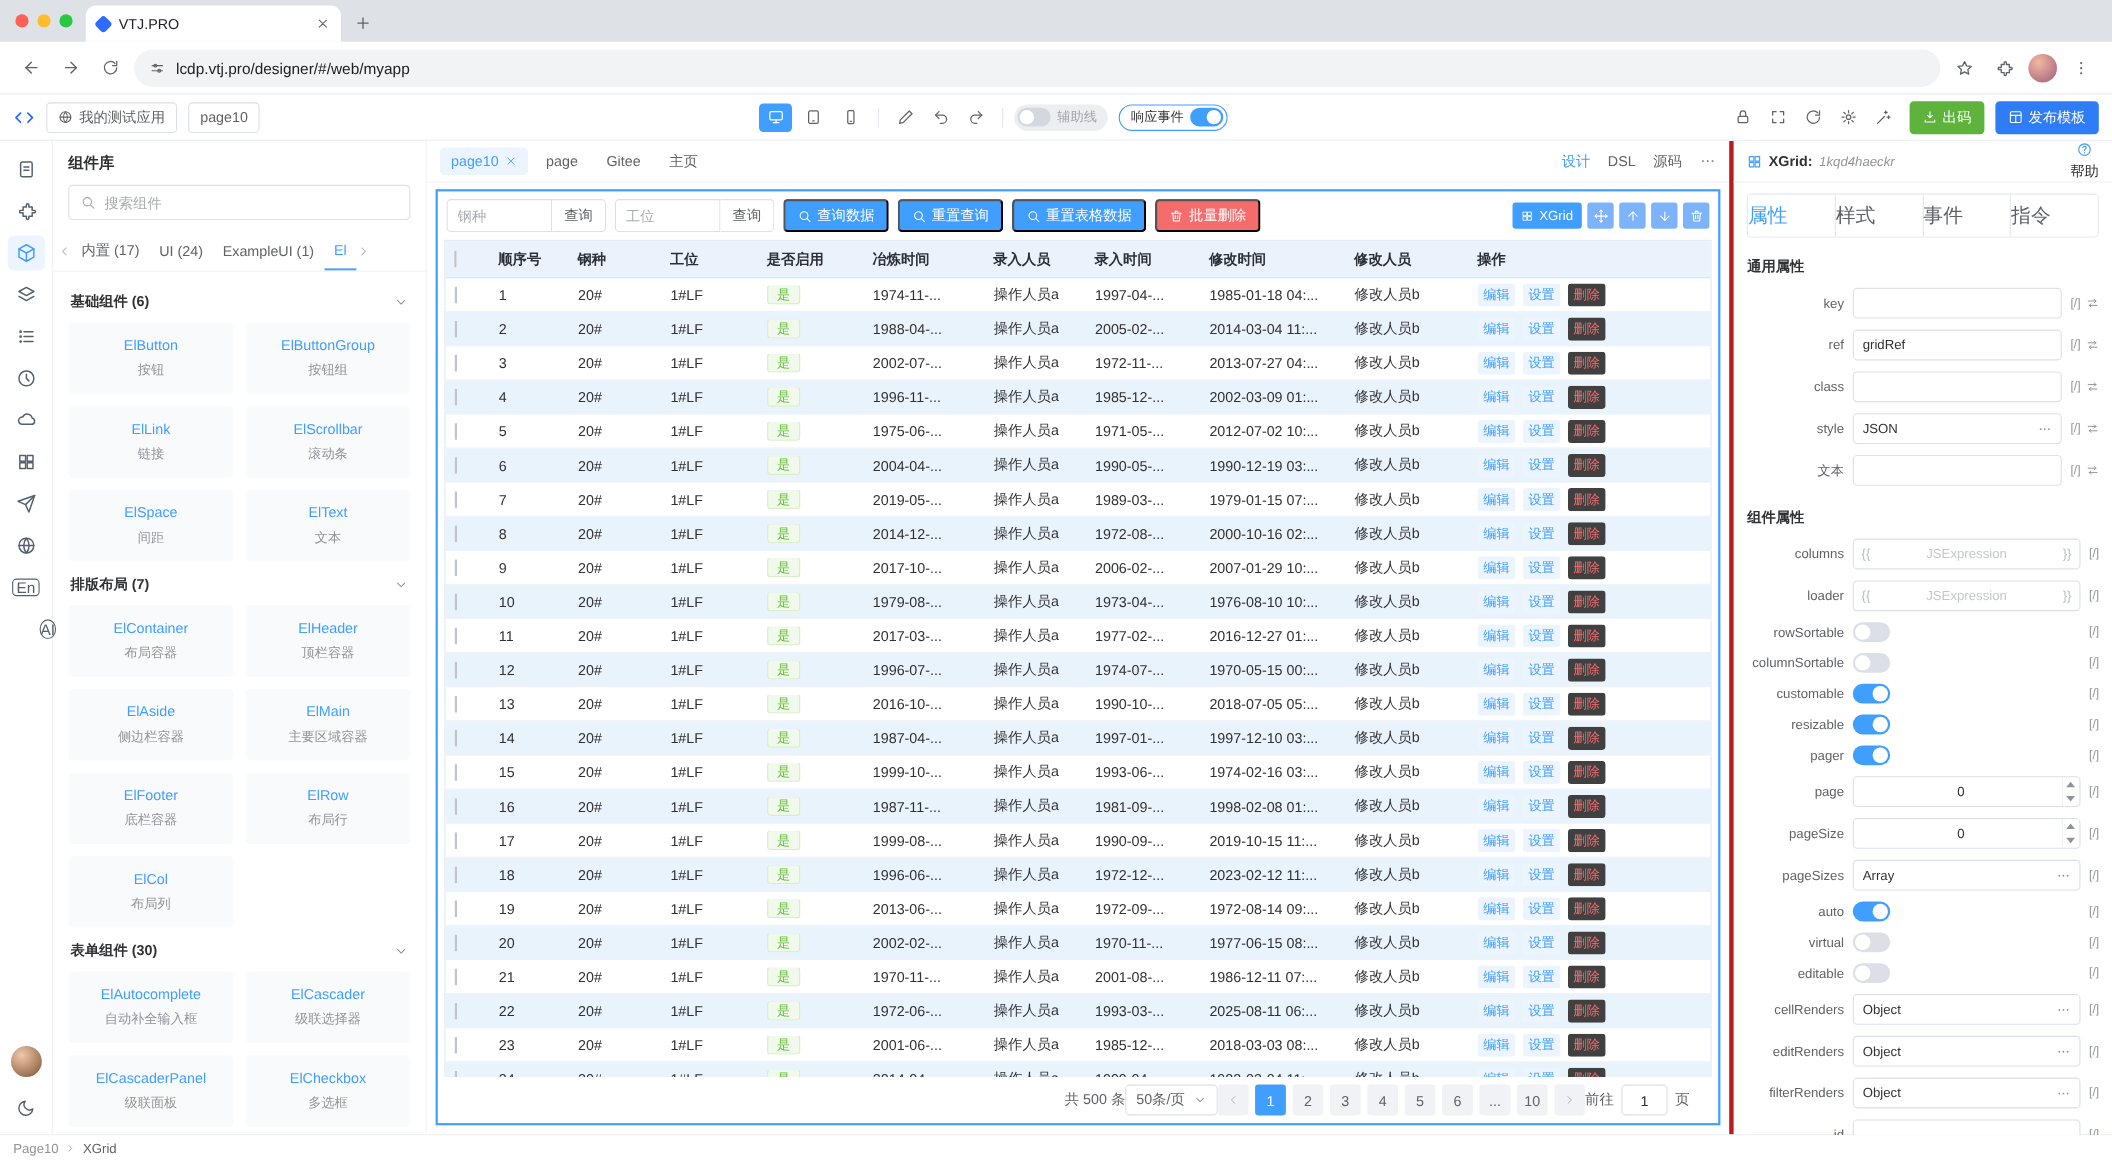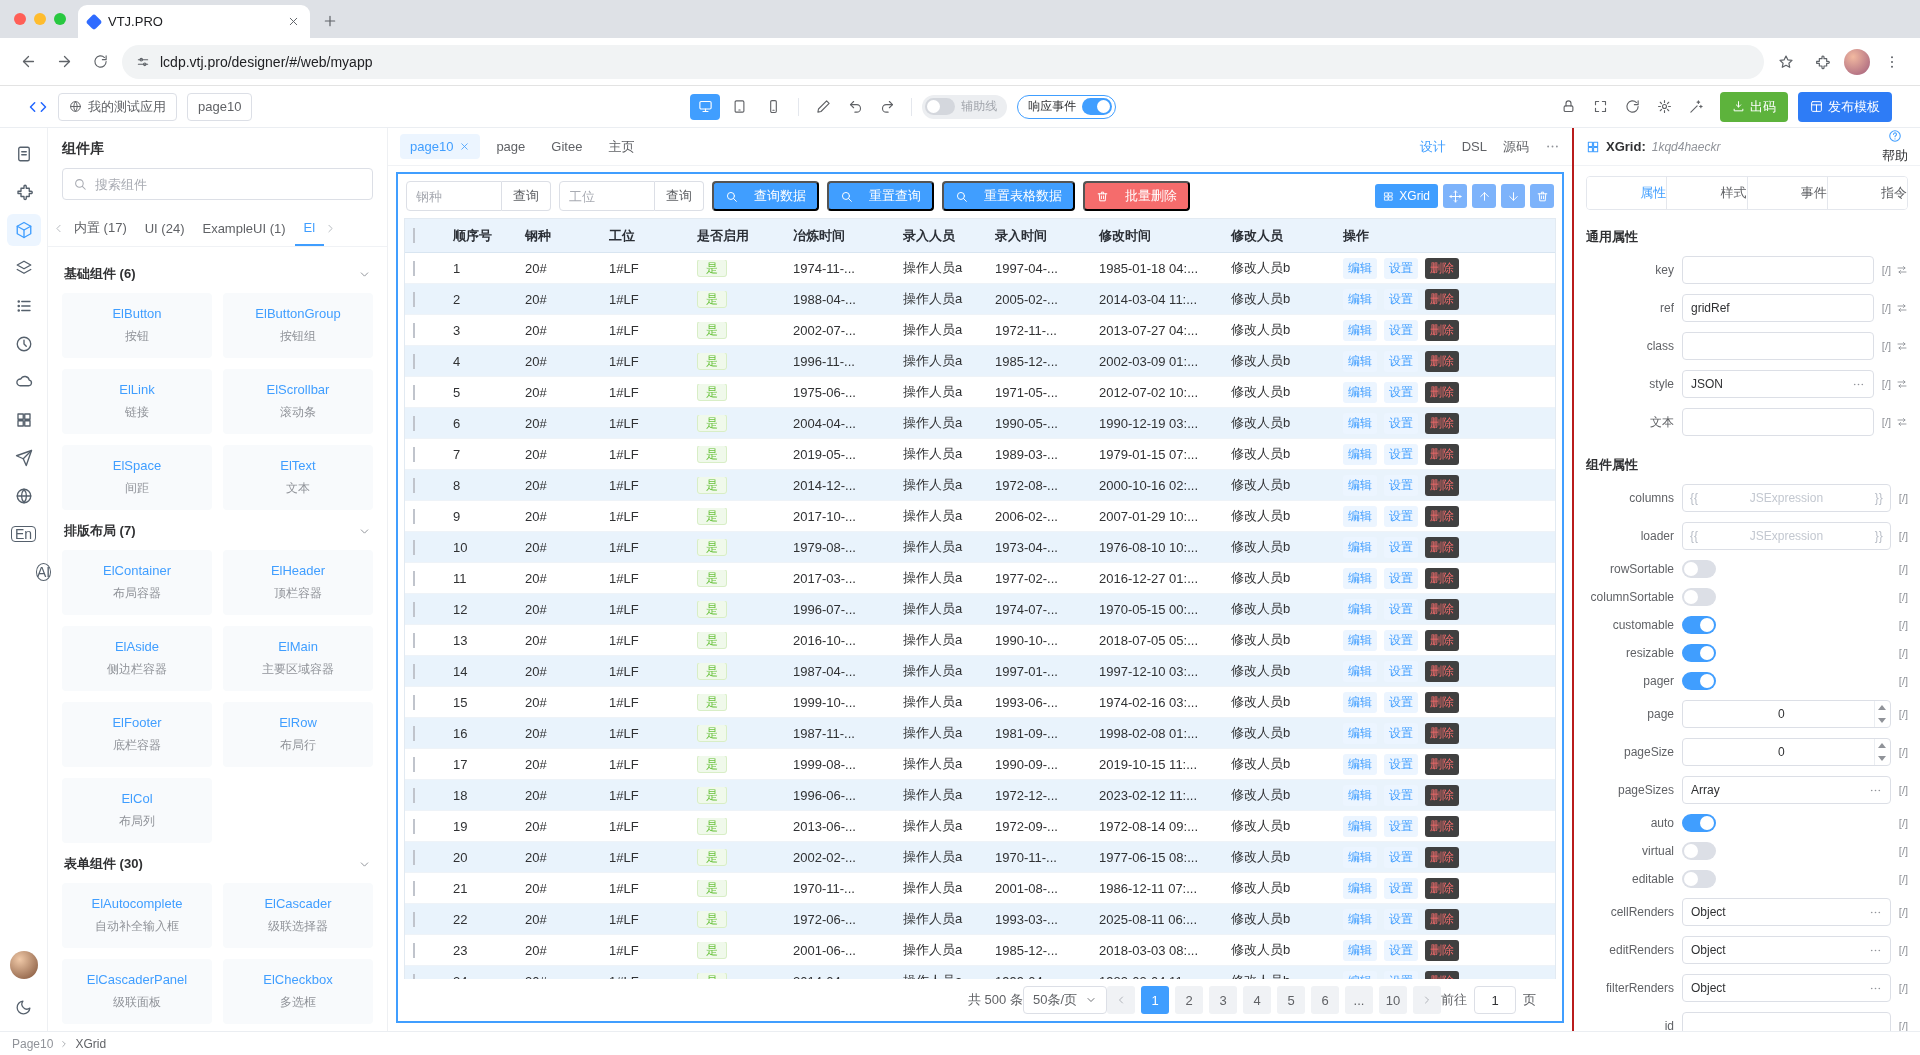--- a/index.html
+++ b/index.html
@@ -19,21 +19,21 @@
   .tab-title{flex:1;white-space:nowrap;overflow:hidden;}
   .tab-close{color:#5f6368;display:flex;}
   .newtab{width:28px;height:28px;margin:0 6px 3px;display:flex;align-items:center;justify-content:center;color:#5f6368;border-radius:50%;}
   .addressbar{height:48px;background:#fff;display:flex;align-items:center;gap:8px;padding:0 14px;border-bottom:1px solid #e3e3e3;flex-shrink:0;}
   .nav-btn{width:28px;height:28px;display:flex;align-items:center;justify-content:center;color:#5f6368;border-radius:50%;flex-shrink:0;}
   .urlbox{flex:1;height:34px;background:#f1f3f4;border-radius:17px;display:flex;align-items:center;gap:10px;padding:0 14px;color:#5f6368;}
   .url-text{color:#202124;font-size:14px;}
   .avatar-sm{width:26px;height:26px;border-radius:50%;background:radial-gradient(circle at 35% 30%,#f2b9a0,#a05c7b);flex-shrink:0;}
 
   
-  .app-toolbar{height:42px;display:flex;align-items:center;padding:0 28px;border-bottom:1px solid #ebeef2;gap:10px;flex-shrink:0;background:#fff;}
+  .app-toolbar{height:42px;display:flex;align-items:center;padding:0 12px;border-bottom:1px solid #ebeef2;gap:10px;flex-shrink:0;background:#fff;}
   .tb-left,.tb-right{display:flex;align-items:center;gap:10px;flex-shrink:0;}
   .tb-center{flex:1;display:flex;align-items:center;justify-content:center;gap:10px;min-width:0;}
   .logo{color:#2266ff;display:flex;}
   .chip{border:1px solid #dcdfe6;border-radius:4px;height:28px;display:inline-flex;align-items:center;gap:6px;padding:0 10px;color:#606266;background:#fff;font-size:13px;}
   .group{display:inline-flex;align-items:center;gap:4px;}
   .vdiv{width:1px;height:18px;background:#e4e7ed;}
   .dev-icon{width:30px;height:26px;display:flex;align-items:center;justify-content:center;color:#606266;border-radius:4px;}
   .dev-icon.active{background:#409eff;color:#fff;}
   .tool-icon{width:28px;height:26px;display:flex;align-items:center;justify-content:center;color:#606266;border-radius:4px;}
   .assist-pill{background:#eceef1;border-radius:13px;height:24px;display:inline-flex;align-items:center;gap:6px;padding:0 10px 0 3px;color:#a0a4ab;font-size:12px;}
@@ -87,21 +87,21 @@
   .mode.active{color:#409eff;}
   .modes-more{color:#909399;display:flex;}
   .viewport{flex:1;padding:6px 8px 8px;min-height:0;}
   .xgrid{height:100%;border:2px solid #409eff;display:flex;flex-direction:column;min-height:0;background:#fff;}
 
   .grid-toolbar{display:flex;align-items:center;gap:8px;padding:7px 8px;flex-shrink:0;}
   .igroup{display:flex;}
   .iginput{width:96px;height:30px;border:1px solid #dcdfe6;border-radius:4px 0 0 4px;padding:0 9px;color:#303133;}
   .iginput::placeholder{color:#a8abb2;}
   .igbtn{height:30px;border:1px solid #dcdfe6;border-left:none;border-radius:0 4px 4px 0;padding:0 11px;background:#fff;color:#606266;cursor:pointer;}
-  .gbtn{height:30px;border-radius:4px;padding:0 11px;display:inline-flex;align-items:center;gap:16px;color:#fff;font-size:13px;cursor:pointer;}
+  .gbtn{height:30px;border-radius:4px;padding:0 11px;display:inline-flex;align-items:center;gap:5px;color:#fff;font-size:13px;cursor:pointer;}
   .gbtn.blue{background:#409eff;}
   .gbtn.red{background:#f56c6c;}
   .sel-tools{margin-left:auto;display:flex;align-items:center;gap:5px;}
   .sel-badge{background:#409eff;color:#fff;height:24px;border-radius:3px;padding:0 8px;display:inline-flex;align-items:center;gap:5px;font-size:12px;}
   .sel-chip{width:24px;height:24px;border-radius:3px;background:#7db3fb;color:#fff;display:flex;align-items:center;justify-content:center;}
 
   .tbl{flex:1;display:flex;flex-direction:column;min-height:0;margin:0 6px;border:1px solid #e2eaf2;border-bottom:none;}
   .trow{display:grid;grid-template-columns:40px 72px 84px 88px 96px 110px 92px 104px 132px 112px minmax(130px,1fr);align-items:center;}
   .thead{background:#eaf3fc;height:34px;border-bottom:1px solid #d8e5f1;font-weight:bold;color:#2b2f36;flex-shrink:0;}
   .th,.td{padding:0 8px;white-space:nowrap;overflow:hidden;font-size:13px;}
@@ -121,29 +121,29 @@
   .pager{height:42px;display:flex;align-items:center;justify-content:flex-end;gap:0;padding:0 26px 0 10px;font-size:13px;color:#606266;flex-shrink:0;}
   .psel{height:28px;border:1px solid #dcdfe6;border-radius:4px;display:inline-flex;align-items:center;gap:8px;padding:0 9px;background:#fff;}
   .pchips{display:inline-flex;align-items:center;gap:6px;}
   .pchip{min-width:28px;height:28px;border-radius:3px;background:#f0f2f5;display:flex;align-items:center;justify-content:center;color:#606266;padding:0 5px;cursor:pointer;}
   .pchip.active{background:#409eff;color:#fff;}
   .pchip.arrow{color:#a8abb2;}
   .goto{display:inline-flex;align-items:center;gap:7px;}
   .goto-input{width:42px;height:28px;border:1px solid #dcdfe6;border-radius:4px;text-align:center;color:#303133;}
 
   
-  .inspector{width:348px;border-left:2px solid #b91c1c;display:flex;flex-direction:column;min-height:0;flex-shrink:0;}
+  .inspector{width:348px;border-left:4px solid #b91c1c;display:flex;flex-direction:column;min-height:0;flex-shrink:0;}
   .insp-header{height:38px;display:flex;align-items:center;gap:6px;padding:0 12px;border-bottom:1px solid #f0f2f5;flex-shrink:0;}
   .insp-ic{color:#409eff;display:flex;}
   .insp-title{font-weight:bold;color:#303133;}
   .insp-id{color:#909399;font-style:italic;font-size:12px;flex:1;white-space:nowrap;overflow:hidden;}
   .insp-help{display:inline-flex;align-items:center;gap:4px;color:#303133;font-size:13px;flex-direction:column;}
   .insp-help .q{color:#409eff;display:flex;}
   .insp-tabs{display:flex;margin:10px 12px 8px;border:1px solid #e4e7ed;border-radius:4px;overflow:hidden;flex-shrink:0;}
-  .insp-tab{flex:1;text-align:right;padding:7px 0;color:#606266;font-size:13px;border-left:1px solid #e4e7ed;cursor:pointer;background:#fff;}
+  .insp-tab{flex:1;text-align:left;padding:7px 0;color:#606266;font-size:18px;border-left:1px solid #e4e7ed;cursor:pointer;background:#fff;}
   .insp-tab:first-child{border-left:none;}
   .insp-tab.active{color:#409eff;}
   .insp-body{flex:1;overflow-y:auto;padding:0 12px 14px;min-height:0;scrollbar-width:thin;}
   .insp-body::-webkit-scrollbar{width:6px;}
   .insp-body::-webkit-scrollbar-thumb{background:#dfe3e8;border-radius:3px;}
   .fgroup{font-size:13px;color:#303133;font-weight:bold;padding:10px 0 10px;}
   .frow{display:flex;align-items:center;gap:8px;margin-bottom:10px;}
   .flabel{width:88px;flex-shrink:0;text-align:right;color:#606266;font-size:12px;white-space:nowrap;overflow:hidden;}
   .fctrl{flex:1;min-width:0;display:flex;align-items:center;}
   .finput{width:100%;height:28px;border:1px solid #dcdfe6;border-radius:4px;padding:0 8px;font-size:12px;color:#303133;background:#fff;}

